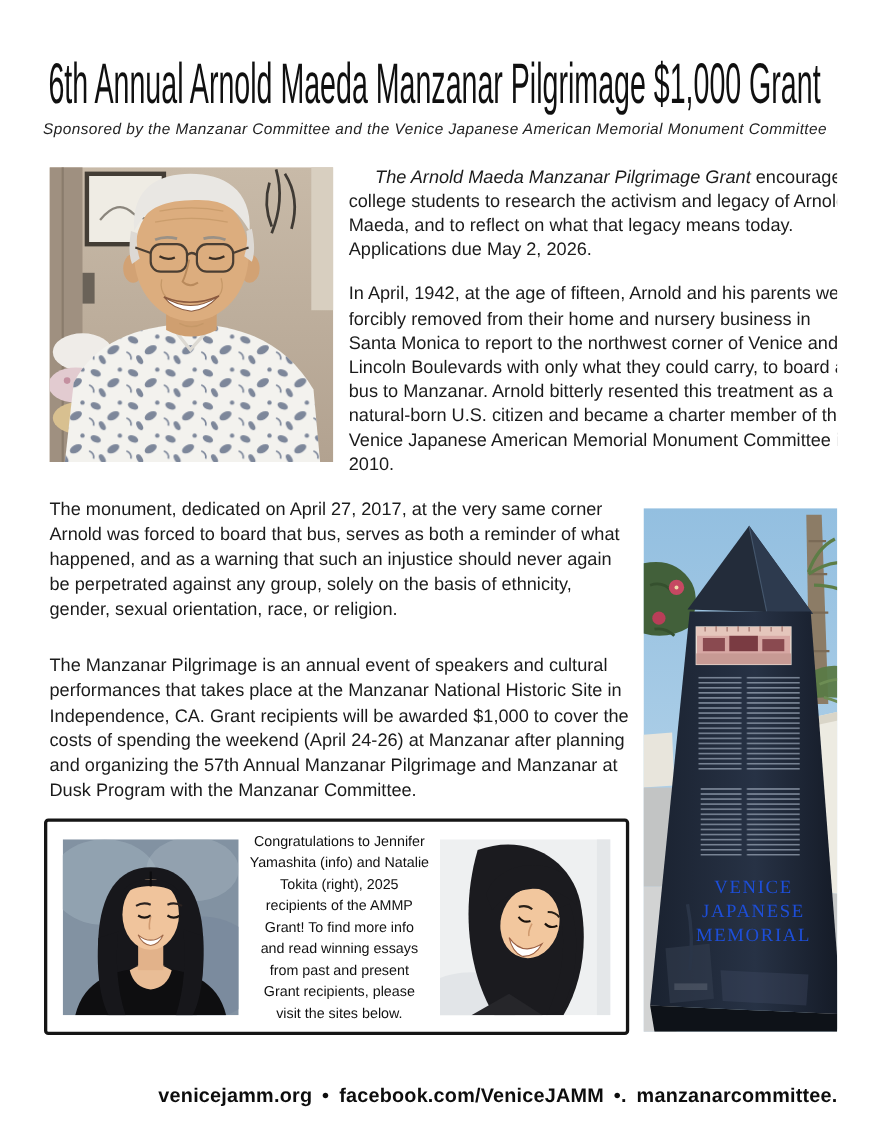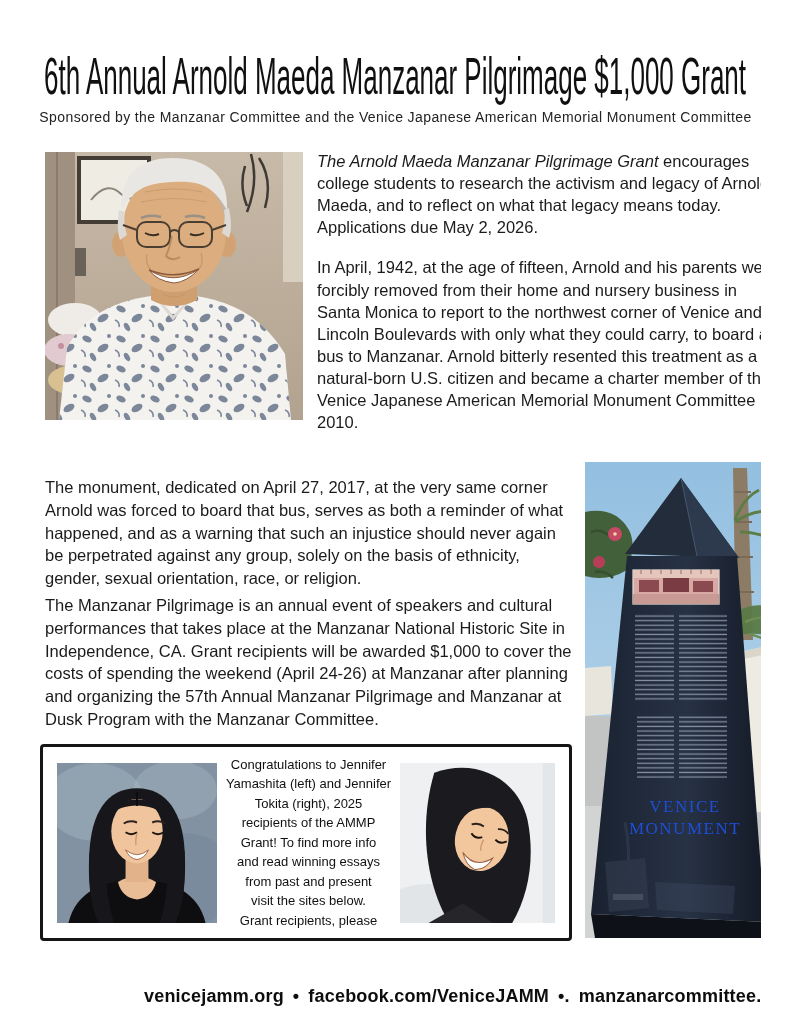--- a/index.html
+++ b/index.html
@@ -5,30 +5,30 @@
   html,body{margin:0;padding:0;background:#ffffff;}
   .page{
     position:relative;width:761px;height:1024px;background:#ffffff;
     font-family:"Liberation Sans",sans-serif;color:#1b1b1b;overflow:hidden;
   }
   
   .title-svg{position:absolute;top:40px;left:0;}
   .title-text{font-family:"Liberation Sans",sans-serif;font-size:52px;fill:#101010;}
   .subtitle{
     position:absolute;top:109px;left:0;width:791px;text-align:center;
-    font-size:14px;letter-spacing:.4px;color:#232323;
+    font-size:14px;letter-spacing:.4px;color:#232323;font-style:italic;
   }
   
   .intro{position:absolute;left:45px;top:150px;width:737px;font-size:16.5px;line-height:1.34;}
   .arnold-fig{float:left;width:258px;height:268px;margin:2px 14px 6px 0;}
   .arnold-fig svg{display:block;width:258px;height:268px;}
   .para{margin:0 0 18px 0;}
-  .para .lead{font-style:italic;}
-  
-  .p3{position:absolute;left:45px;top:476px;width:532px;font-size:16.5px;line-height:1.38;}
+  .para .lead{font-style:italic;margin-left:24px;}
+  
+  .p3{position:absolute;left:45px;top:452px;width:532px;font-size:16.5px;line-height:1.38;}
   .p4{position:absolute;left:45px;top:594px;width:540px;font-size:16.5px;line-height:1.38;}
   
   .monument-fig{position:absolute;left:585px;top:462px;width:200px;height:476px;margin:0;}
   .monument-fig svg{display:block;width:200px;height:476px;}
   .monu-caption{
     position:absolute;left:8px;right:8px;top:334px;text-align:center;
     font-family:"Liberation Serif",serif;color:#1d4ed8;font-size:17px;
     line-height:21.5px;letter-spacing:1.5px;
   }
   
@@ -170,21 +170,22 @@
       <g opacity="0.45">
         <polygon points="20,400 60,396 64,446 24,450" fill="#3a4456"></polygon>
         <polygon points="70,420 150,424 148,452 72,448" fill="#46506a" opacity="0.7"></polygon>
         <rect x="28" y="432" width="30" height="6" fill="#8a92a0" opacity="0.7"></rect>
         <path d="M40,360 q6,30 2,60" stroke="#39465c" stroke-width="3" fill="none"></path>
       </g>
       <polygon points="6,452 180,460 176,476 10,476" fill="#0e1218"></polygon>
     </svg>
     <div class="monu-caption">
       <div>VENICE</div>
-      <div>MONUMENT</div>
+      <div>JAPANESE</div>
+      <div>MEMORIAL</div>
     </div>
   </figure>
 
   <div class="congrats-box">
     <figure class="jen-fig">
       <svg viewBox="0 0 168 164" preserveAspectRatio="none">
         <rect width="168" height="164" fill="#8292a2"></rect>
         <ellipse cx="40" cy="40" rx="52" ry="40" fill="#9fAEBC" opacity="0.55"></ellipse>
         <ellipse cx="132" cy="120" rx="60" ry="48" fill="#74839a" opacity="0.5"></ellipse>
         <ellipse cx="124" cy="28" rx="44" ry="30" fill="#aab8c4" opacity="0.4"></ellipse>
@@ -198,28 +199,28 @@
         <path d="M34,92 C32,124 36,150 44,164 L60,164 C52,140 50,112 53,86 Z" fill="#17171b"></path>
         <path d="M134,90 C136,122 132,150 124,164 L108,164 C116,140 118,112 115,84 Z" fill="#17171b"></path>
         <path d="M70,62 q7,-4 14,-1 M100,61 q7,-3 14,1" stroke="#2a2220" stroke-width="2" fill="none"></path>
         <path d="M72,71 q6,4 12,0 M100,71 q6,4 12,0" stroke="#1d1713" stroke-width="2" fill="none"></path>
         <path d="M84,72 q-2,8 -1,12" stroke="#d09a70" stroke-width="1.5" fill="none"></path>
         <path d="M72,89 Q84,99 96,89 Q92,98 84,99 Q76,98 72,89 Z" fill="#ffffff" stroke="#a06a4a" stroke-width="1"></path>
       </svg>
     </figure>
     <div class="congrats-text">
       <div>Congratulations to Jennifer</div>
-      <div>Yamashita (left) and Jennifer</div>
+      <div>Yamashita (info) and Natalie</div>
       <div>Tokita (right), 2025</div>
       <div>recipients of the AMMP</div>
       <div>Grant! To find more info</div>
       <div>and read winning essays</div>
       <div>from past and present</div>
+      <div>Grant recipients, please</div>
       <div>visit the sites below.</div>
-      <div>Grant recipients, please</div>
     </div>
     <figure class="nat-fig">
       <svg viewBox="0 0 163 164" preserveAspectRatio="none">
         <rect width="163" height="164" fill="#eef0f1"></rect>
         <rect x="150" width="13" height="164" fill="#e4e7e9"></rect>
         <ellipse cx="30" cy="150" rx="50" ry="26" fill="#e2e5e8"></ellipse>
         <path d="M36,10 C80,-6 124,16 134,58 C142,96 136,134 118,164 L52,164 C30,130 18,70 36,10 Z" fill="#1b1b1f"></path>
         <path d="M30,164 L66,144 L98,164 Z" fill="#26262a"></path>
         <g transform="rotate(14 86 78)">
           <ellipse cx="86" cy="78" rx="28" ry="33" fill="#f2c79e"></ellipse>

